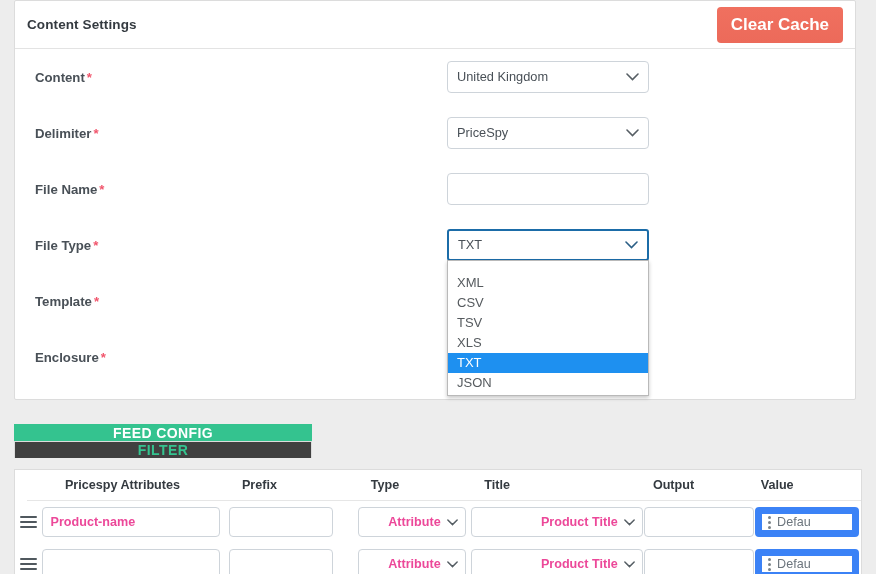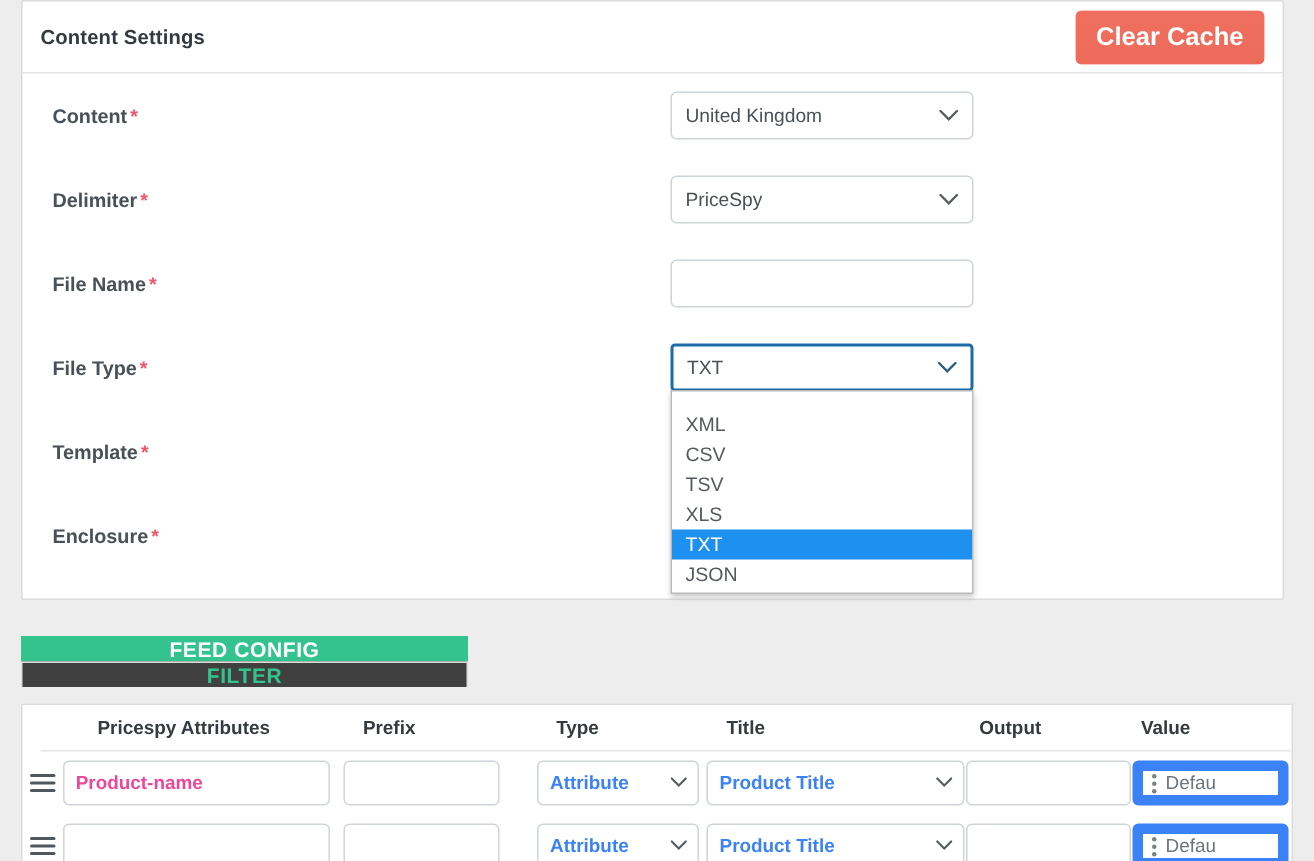--- a/index.html
+++ b/index.html
@@ -219,26 +219,27 @@
     overflow: hidden;
   }
   .cell-select {
     position: relative;
     height: 30px;
     border: 1px solid #ced4da;
     border-radius: 4px;
     background:#fff;
     font-size: 12.6px;
     font-weight: bold;
-    color: #3b82f6;
+    color: #ec4899;
     padding: 0 24px 0 8px;
     line-height: 28px;
     font-family: "Liberation Sans", sans-serif;
     white-space: nowrap;
     overflow: hidden;
+    text-align: right;
   }
   .cell-select .chev2 {
     position:absolute; right:7px; top:50%; transform:translateY(-50%);
     color:#565e64; font-size: 11px;
   }
 
   .w-attr   { width: 178px; }
   .w-prefix { width: 104px; }
   .w-type   { width: 108px; }
   .w-value  { width: 172px; }

